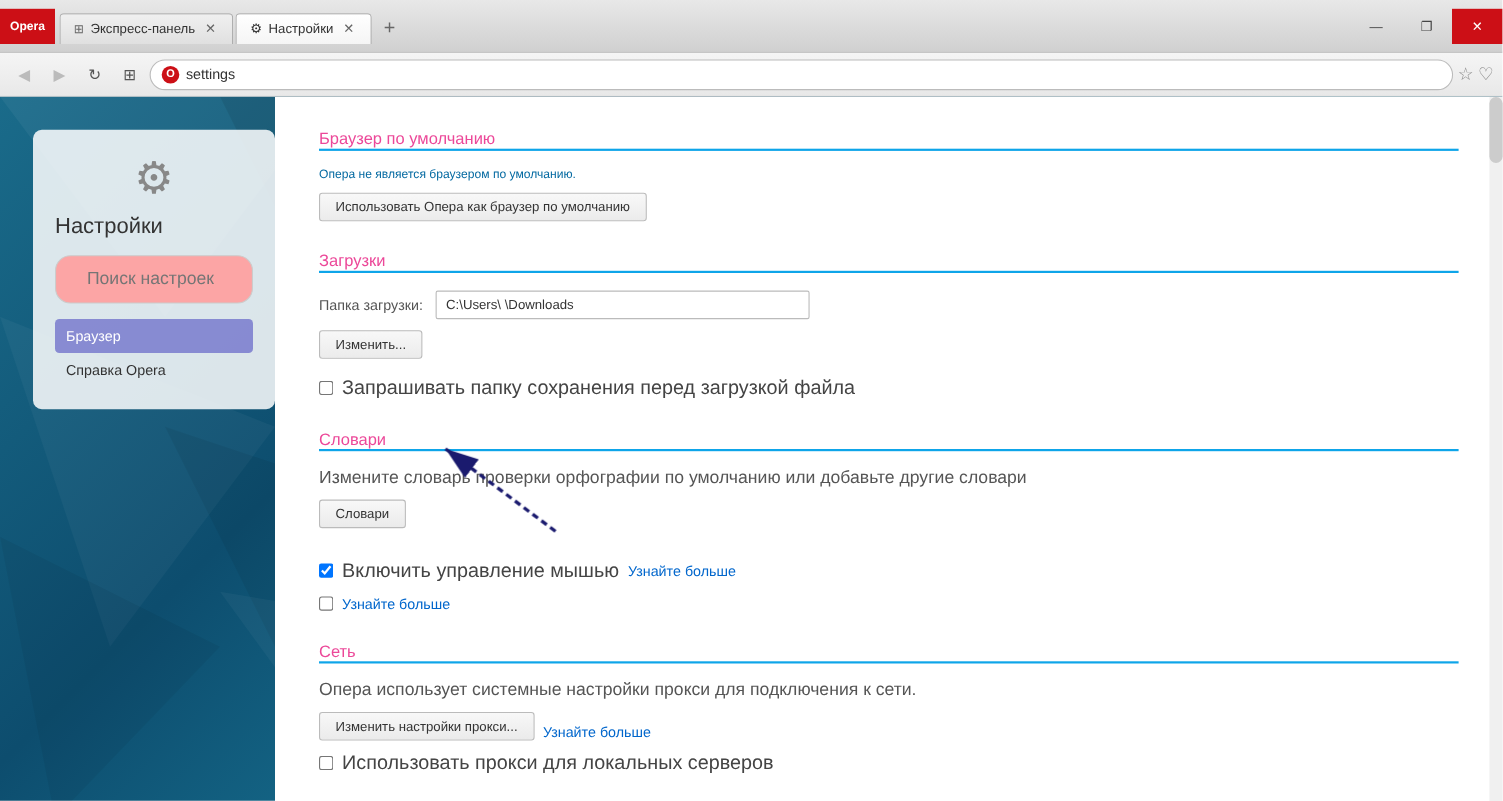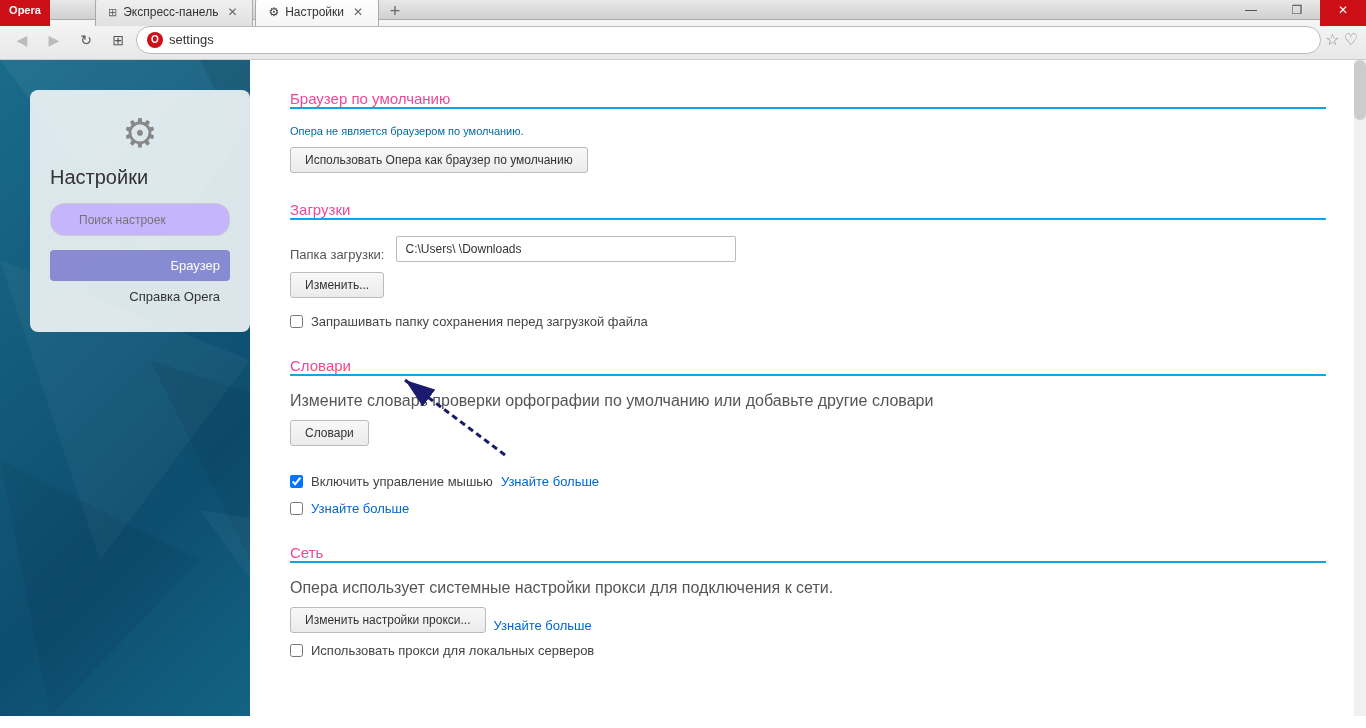--- a/index.html
+++ b/index.html
@@ -1,25 +1,24 @@
 <!DOCTYPE html>
 <html><head>
   <meta charset="utf-8">
   <style>
     * { margin: 0; padding: 0; box-sizing: border-box; }
     body { width: 1366px; height: 728px; overflow: hidden; font-family: Arial, sans-serif; font-size: 13px; background: #fff; }
 
     
     .titlebar {
-      height: 20px;
+      height: 48px;
       background: linear-gradient(to bottom, #e8e8e8, #d0d0d0);
       display: flex;
       align-items: center;
       border-bottom: 1px solid #aaa;
-      gap: 41px;
     }
     .opera-logo {
       width: 50px;
       height: 32px;
       background: #cc0f16;
       display: flex;
       align-items: center;
       justify-content: center;
       color: white;
       font-weight: bold;
@@ -200,49 +199,48 @@
       text-align: center;
     }
     .sidebar-title {
       font-size: 20px;
       color: #333;
       margin-bottom: 14px;
       font-weight: normal;
     }
     .search-box {
       width: 100%;
-      height: 33px;
+      height: 44px;
       border: 1px solid #ccc;
       border-radius: 14px;
       padding: 0 10px 0 28px;
-      font-size: 12px;
+      font-size: 16px;
       color: #666;
       outline: none;
-      background: #c4b5fd;
+      background: #fca5a5;
       position: relative;
     }
     .search-wrapper {
       position: relative;
       margin-bottom: 14px;
     }
     .search-icon-inner {
       position: absolute;
       left: 8px;
       top: 50%;
       transform: translateY(-50%);
       color: #aaa;
       font-size: 12px;
     }
     .nav-item {
       padding: 8px 10px;
       border-radius: 4px;
       cursor: pointer;
       color: #333;
       font-size: 13px;
-      text-align: right;
     }
     .nav-item.active {
       background: rgba(100, 100, 200, 0.7);
       color: white;
     }
 
     
     .arrow-annotation {
       position: absolute;
       z-index: 10;
@@ -281,21 +279,21 @@
       border: 1px solid #bbb;
       border-radius: 3px;
       background: linear-gradient(to bottom, #f8f8f8, #ebebeb);
       cursor: pointer;
       font-size: 12px;
       color: #333;
     }
 
     .download-folder-row {
       display: flex;
-      align-items: flex-end;
+      align-items: center;
       gap: 8px;
       margin-bottom: 10px;
     }
     .download-label {
       color: #555;
       font-size: 13px;
       margin-right: 4px;
     }
     .download-path {
       flex: 1;
@@ -311,21 +309,21 @@
       align-items: center;
     }
 
     .checkbox-row {
       display: flex;
       align-items: center;
       gap: 8px;
       margin-top: 6px;
     }
     .checkbox-row input[type=checkbox] { cursor: pointer; }
-    .checkbox-label { color: #444; font-size: 13px; }
+    .checkbox-label { color: #444; font-size: 18px; }
 
     .dict-text {
       color: #555;
       font-size: 16px;
       margin-bottom: 10px;
     }
 
     .link-text {
       color: #0066cc;
       text-decoration: none;

